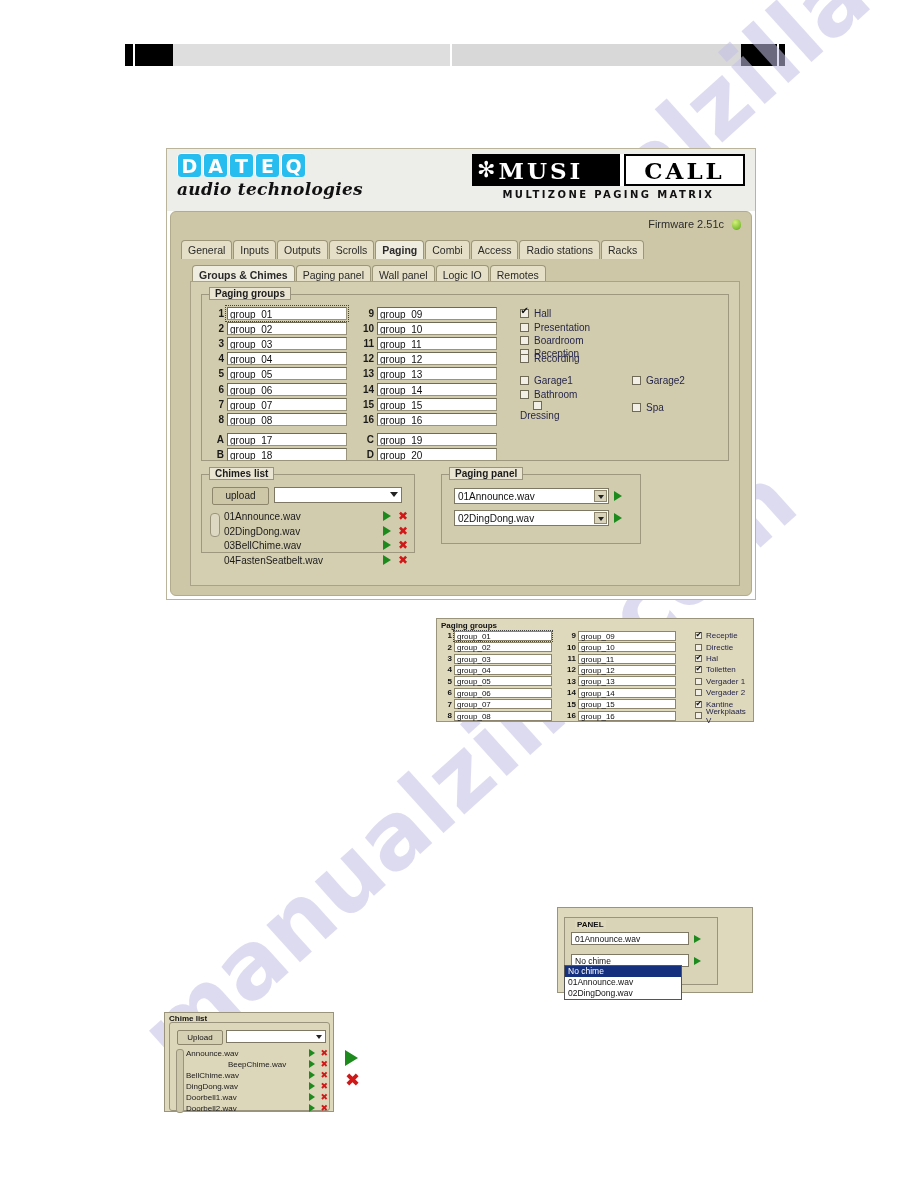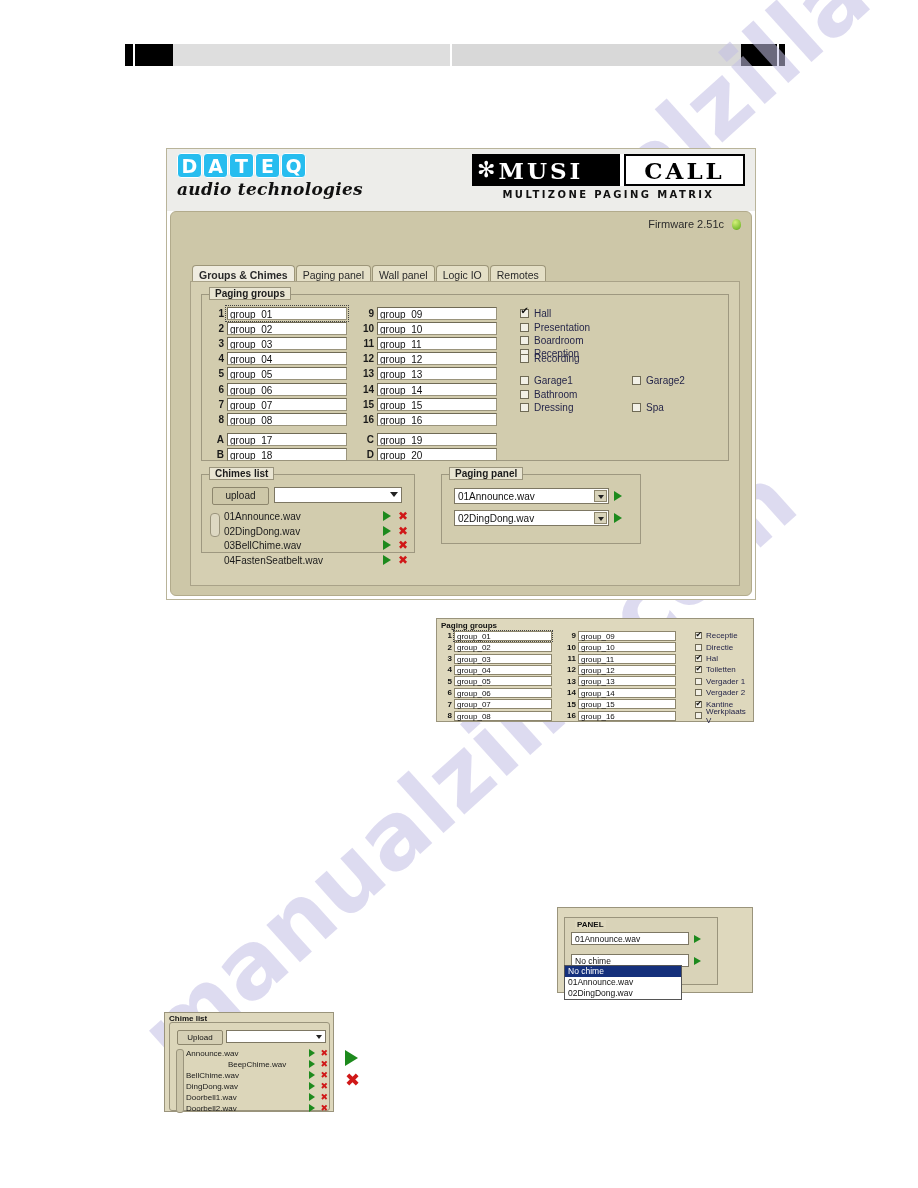--- a/index.html
+++ b/index.html
@@ -246,20 +246,31 @@
     </div>
   </div>
 
   <div id="app-body">
 
     <div id="firmware-row">
       <span id="firmware-text">Firmware 2.51c</span>
       <span id="led"></span>
     </div>
 
+    <div id="tabs-main">
+        <div class="tab">General</div>
+        <div class="tab">Inputs</div>
+        <div class="tab">Outputs</div>
+        <div class="tab">Scrolls</div>
+        <div class="tab active">Paging</div>
+        <div class="tab">Combi</div>
+        <div class="tab">Access</div>
+        <div class="tab">Radio stations</div>
+        <div class="tab">Racks</div>
+      </div>
     <div id="tabs-sub">
         <div class="tab active">Groups &amp; Chimes</div>
         <div class="tab">Paging panel</div>
         <div class="tab">Wall panel</div>
         <div class="tab">Logic IO</div>
         <div class="tab">Remotes</div>
       </div>
 
     <div id="subtab-panel">
 
@@ -369,21 +380,21 @@
               <span>Recording</span>
             </div>
             <div class="zone" style="position: absolute; left: 0px; top: 67px;">
               <span class="cb"></span>
               <span>Garage1</span>
             </div>
             <div class="zone" style="position: absolute; left: 0px; top: 80.4px;">
               <span class="cb"></span>
               <span>Bathroom</span>
             </div>
-            <div class="zone" style="position: absolute; left: 0px; top: 93.8px;">
+            <div class="zone" style="position: absolute; left: 0px; top: 93.8px; flex-direction: column;">
               <span class="cb"></span>
               <span>Dressing</span>
             </div>
             <div class="zone" style="position: absolute; left: 112px; top: 67px;">
               <span class="cb"></span>
               <span>Garage2</span>
             </div>
             <div class="zone" style="position: absolute; left: 112px; top: 93.8px;">
               <span class="cb"></span>
               <span>Spa</span>

